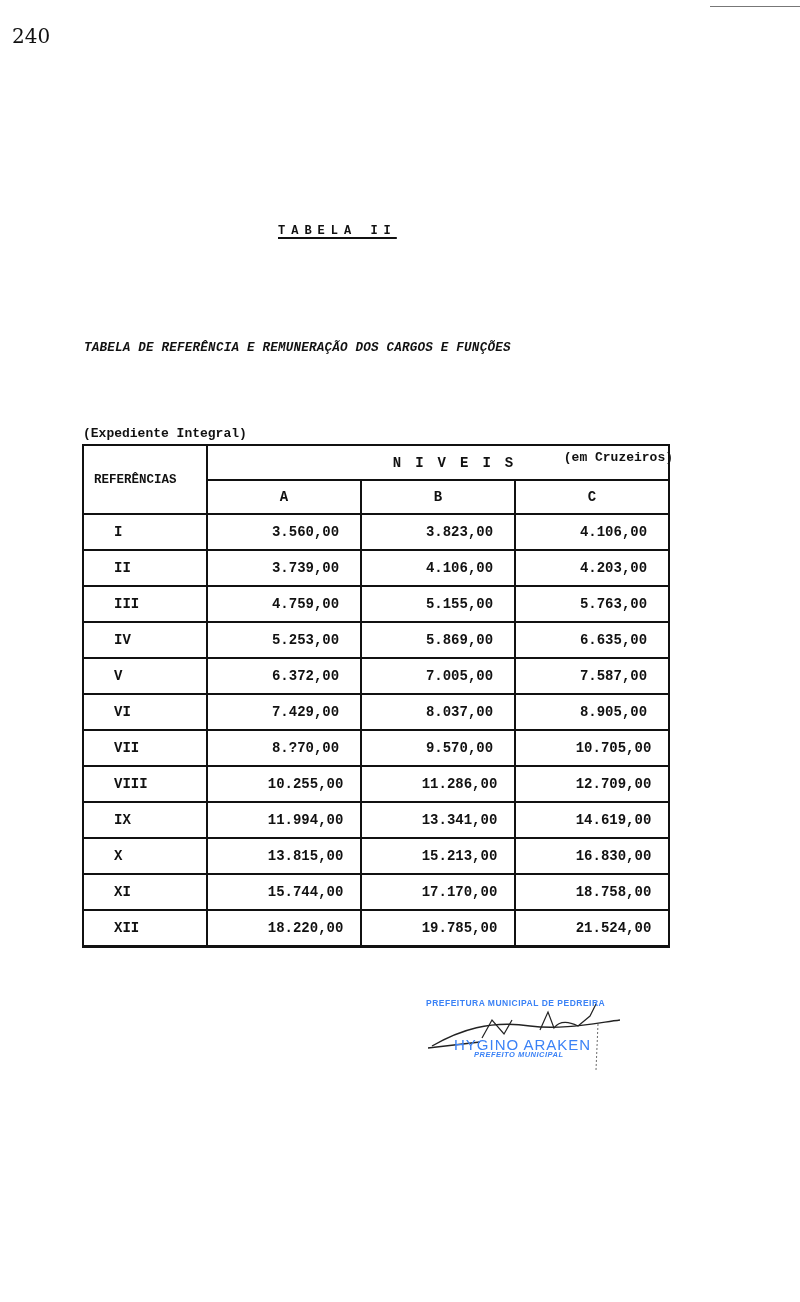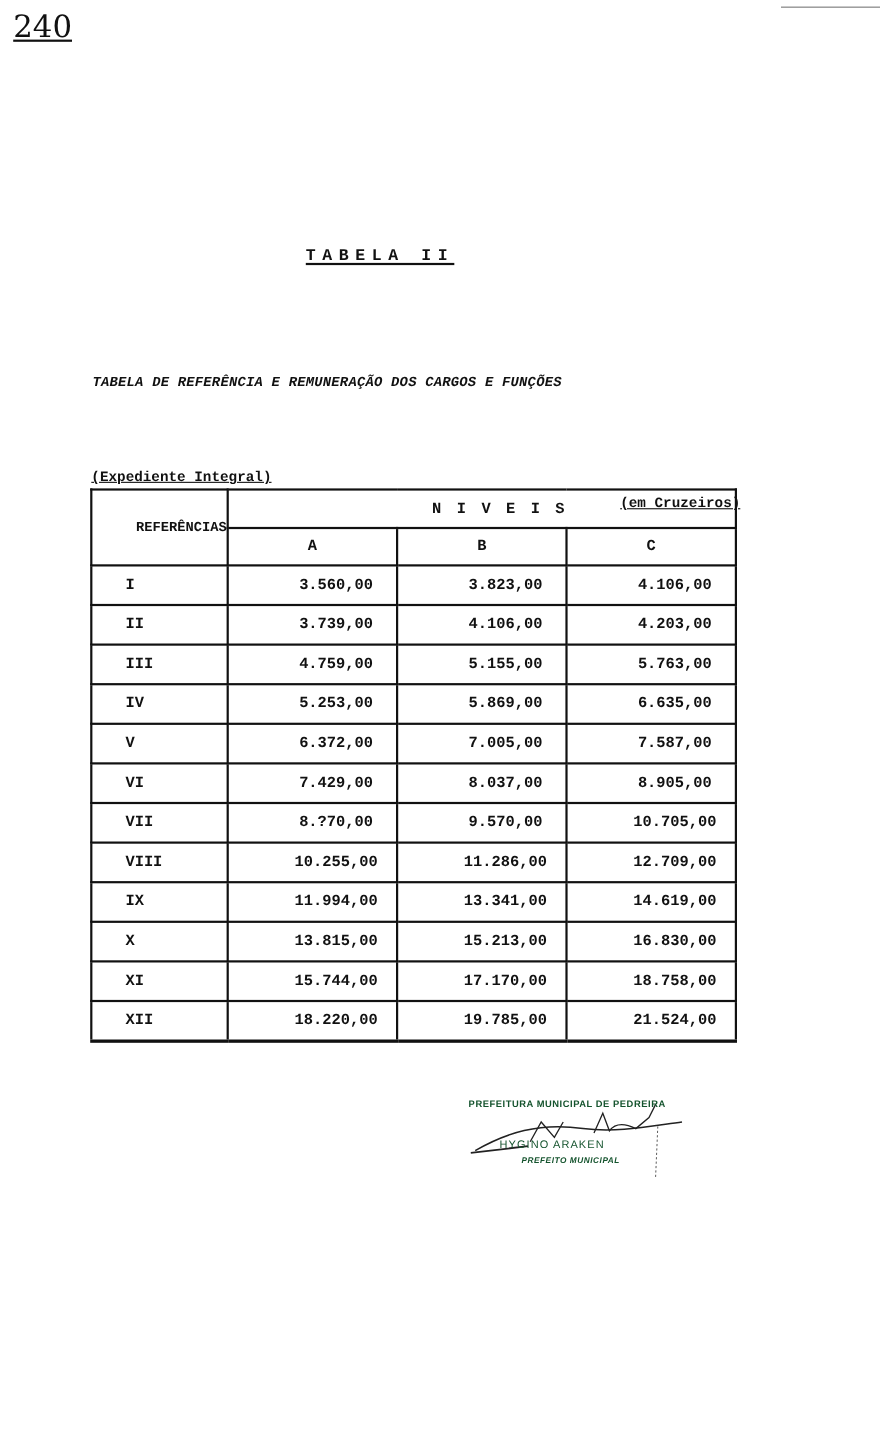--- a/index.html
+++ b/index.html
@@ -11,61 +11,59 @@
       width: 800px;
       height: 1302px;
       position: relative;
       overflow: hidden;
       color: #111;
       font-family: "Liberation Mono", "DejaVu Sans Mono", monospace;
     }
     .page-number {
       position: absolute;
       left: 12px;
-      top: 8px;
+      top: 24px;
       font-family: "DejaVu Serif", "Liberation Serif", serif;
-      font-size: 28px;
+      font-size: 20px;
       color: #111;
       letter-spacing: 0px;
-      text-decoration: underline;
     }
     .top-rule {
       position: absolute;
       right: 0;
       top: 6px;
       width: 90px;
       height: 1px;
       background: #777;
     }
     .table-title {
       position: absolute;
       left: 278px;
       top: 224px;
       font-weight: bold;
-      font-size: 15px;
+      font-size: 12px;
       letter-spacing: 6px;
       text-decoration: underline;
       text-decoration-thickness: 2px;
       text-underline-offset: 3px;
     }
     .subtitle {
       position: absolute;
       left: 84px;
       top: 341px;
       font-weight: bold;
       font-size: 12.6px;
       letter-spacing: 0.2px;
       font-style: italic;
     }
     .note-left, .note-right {
       position: absolute;
       top: 426px;
       font-weight: bold;
       font-size: 13px;
-      text-decoration: underline;
     }
     .note-left { left: 83px; }
     .note-right { right: 127px; margin-top: 24px; }
 
     table.salary {
       position: absolute;
       left: 82px;
       top: 444px;
       width: 588px;
       border-collapse: collapse;
@@ -74,21 +72,21 @@
     }
     table.salary th, table.salary td {
       border: 2px solid #111;
       padding: 0;
       text-align: center;
       vertical-align: middle;
     }
     table.salary th.ref-head {
       width: 144px;
       font-size: 12.5px;
-      text-align: right;
+      text-align: left;
       padding-left: 10px;
     }
     table.salary th.levels-head {
       height: 33px;
       letter-spacing: 14px;
       padding-left: 44px;
     }
     table.salary th.col-head {
       height: 32px;
     }
@@ -106,37 +104,37 @@
     table.salary tr:last-child td {
       border-bottom-width: 3px;
     }
 
     .stamp {
       position: absolute;
       left: 420px;
       top: 990px;
       width: 215px;
       height: 85px;
-      color: #14532d;
+      color: #3b82f6;
       font-family: "Liberation Sans", "DejaVu Sans", sans-serif;
     }
     .stamp .stamp-top {
       position: absolute;
       left: 6px;
       top: 8px;
       font-size: 8.5px;
       font-weight: bold;
       letter-spacing: 0.5px;
       white-space: nowrap;
     }
     .stamp .stamp-name {
       position: absolute;
       left: 34px;
       top: 46px;
-      font-size: 10px;
+      font-size: 15px;
       letter-spacing: 1px;
       white-space: nowrap;
     }
     .stamp .stamp-role {
       position: absolute;
       left: 54px;
       top: 60px;
       font-size: 7.5px;
       font-weight: bold;
       letter-spacing: 0.5px;

